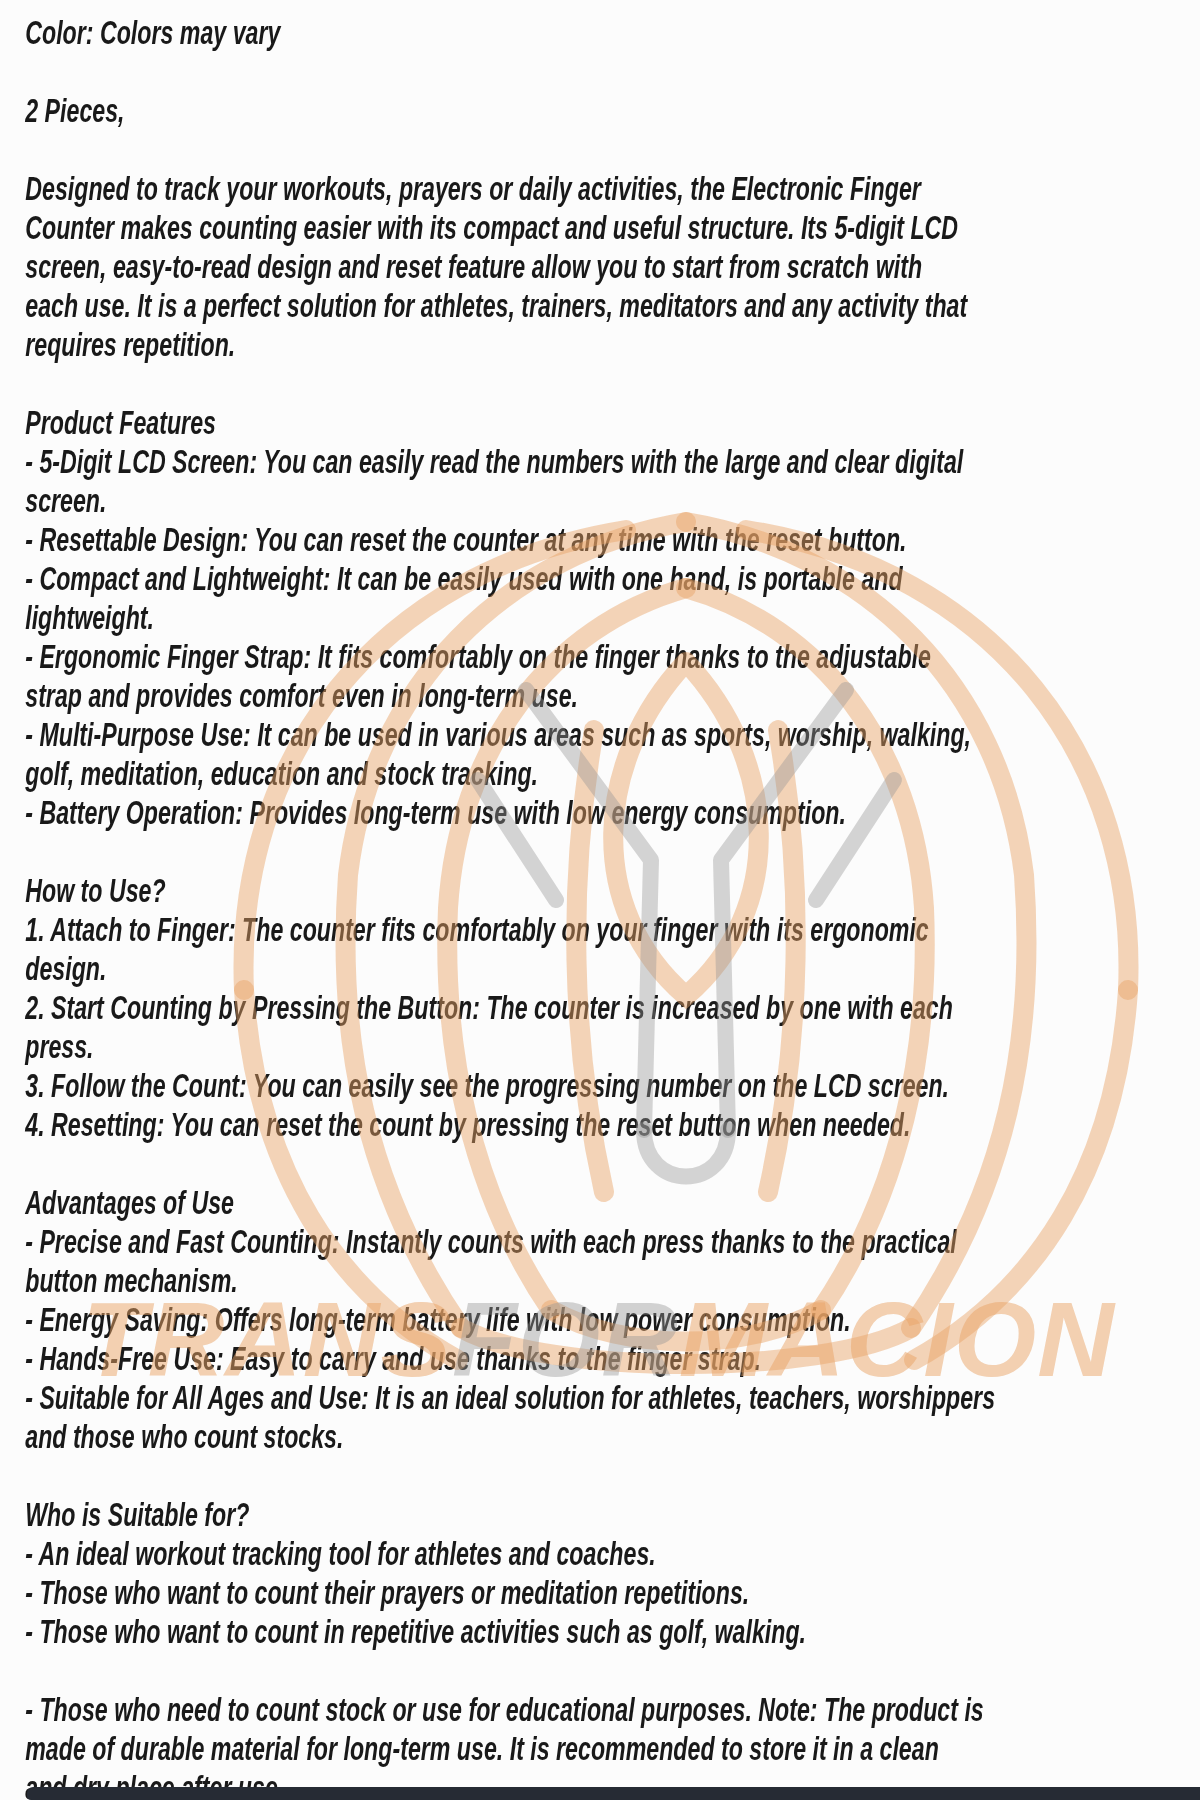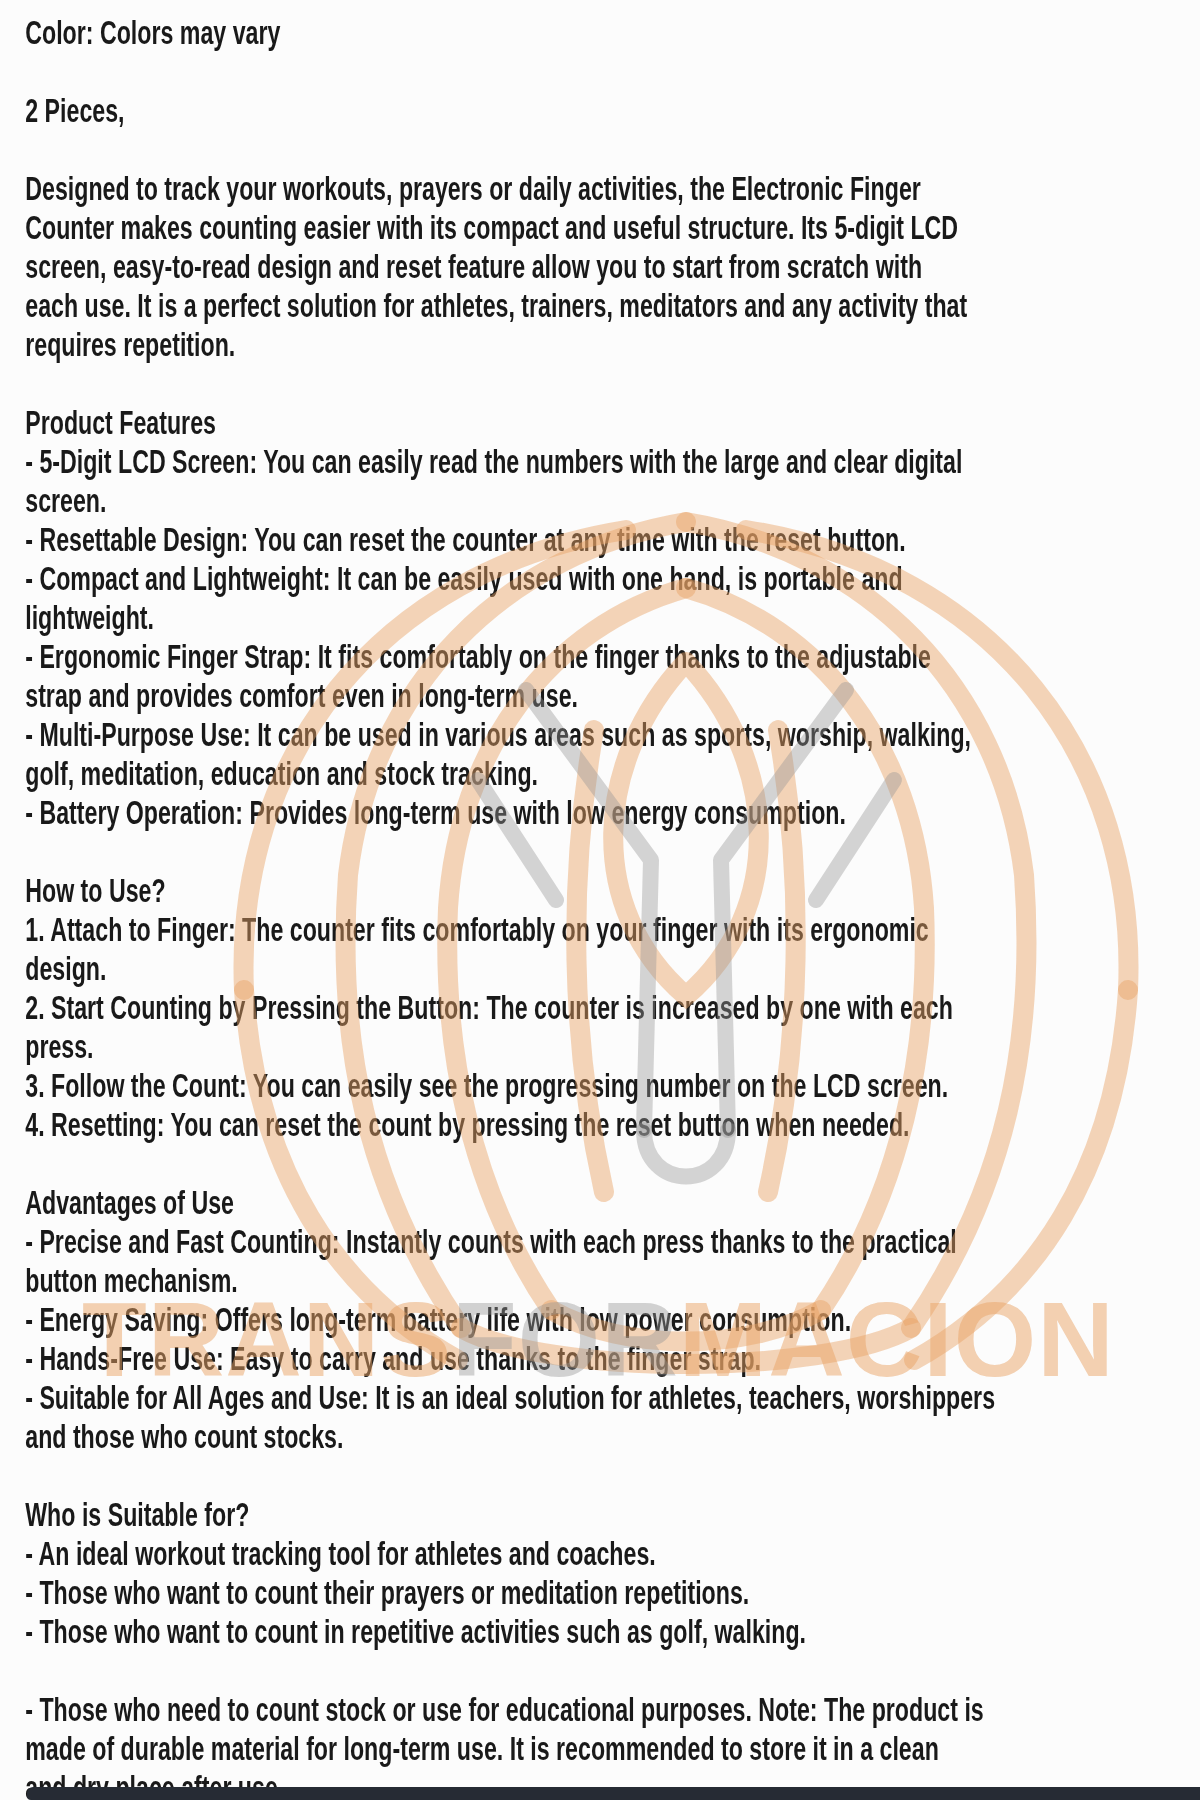--- a/index.html
+++ b/index.html
@@ -2,20 +2,21 @@
 <html style="--page-bg: #fcfcfc; --text-color: #191919; --bar-color: #262b34;"><head>
 <meta charset="utf-8">
 <style>
   html,body{margin:0;padding:0;overflow:hidden;}
   .page{
     position:relative;
     width:1200px;height:1800px;
     background:var(--page-bg,#fcfcfc);
     overflow:hidden;
     font-family:"Liberation Sans",sans-serif;
+    font-style:italic;
   }
   
   .text-layer{
     position:absolute;left:0;top:13px;
     width:1760px;
     transform:scaleX(0.682);
     transform-origin:0 0;
     color:var(--text-color,#191919);
     font-size:34px;line-height:39px;font-weight:700;
     z-index:1;

